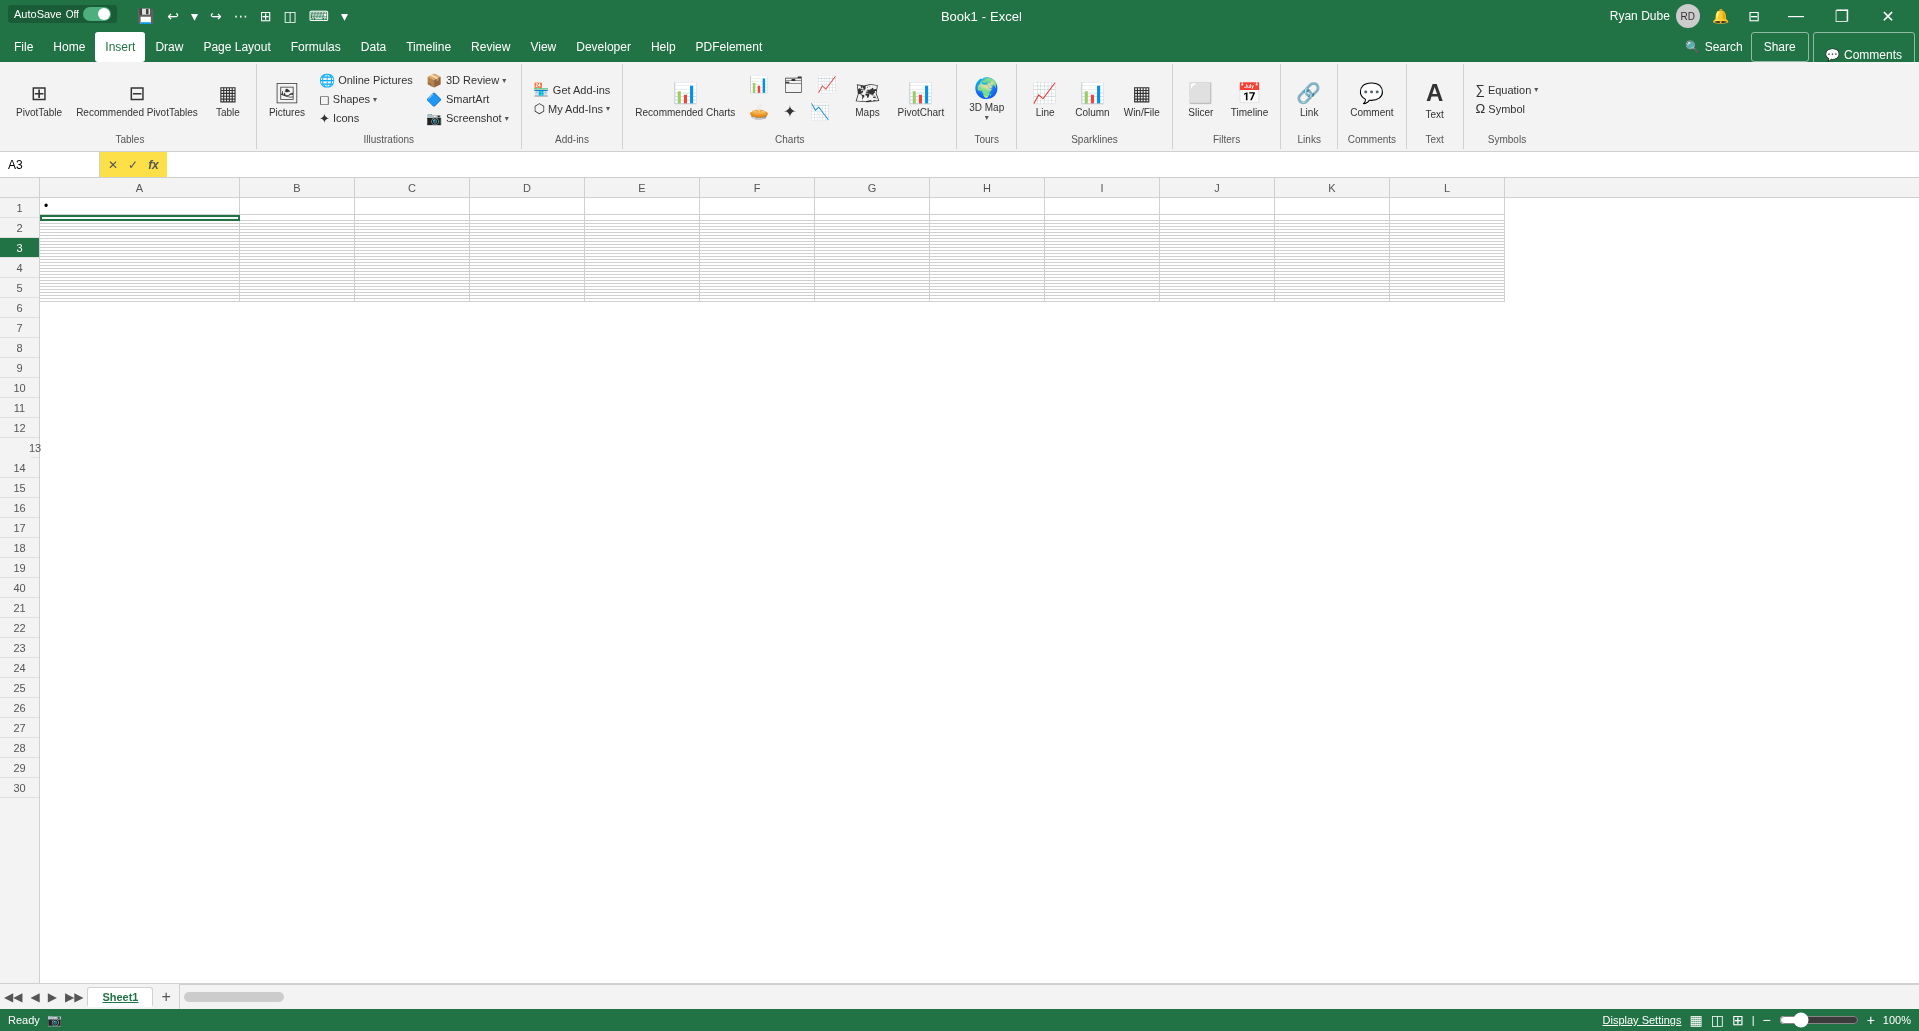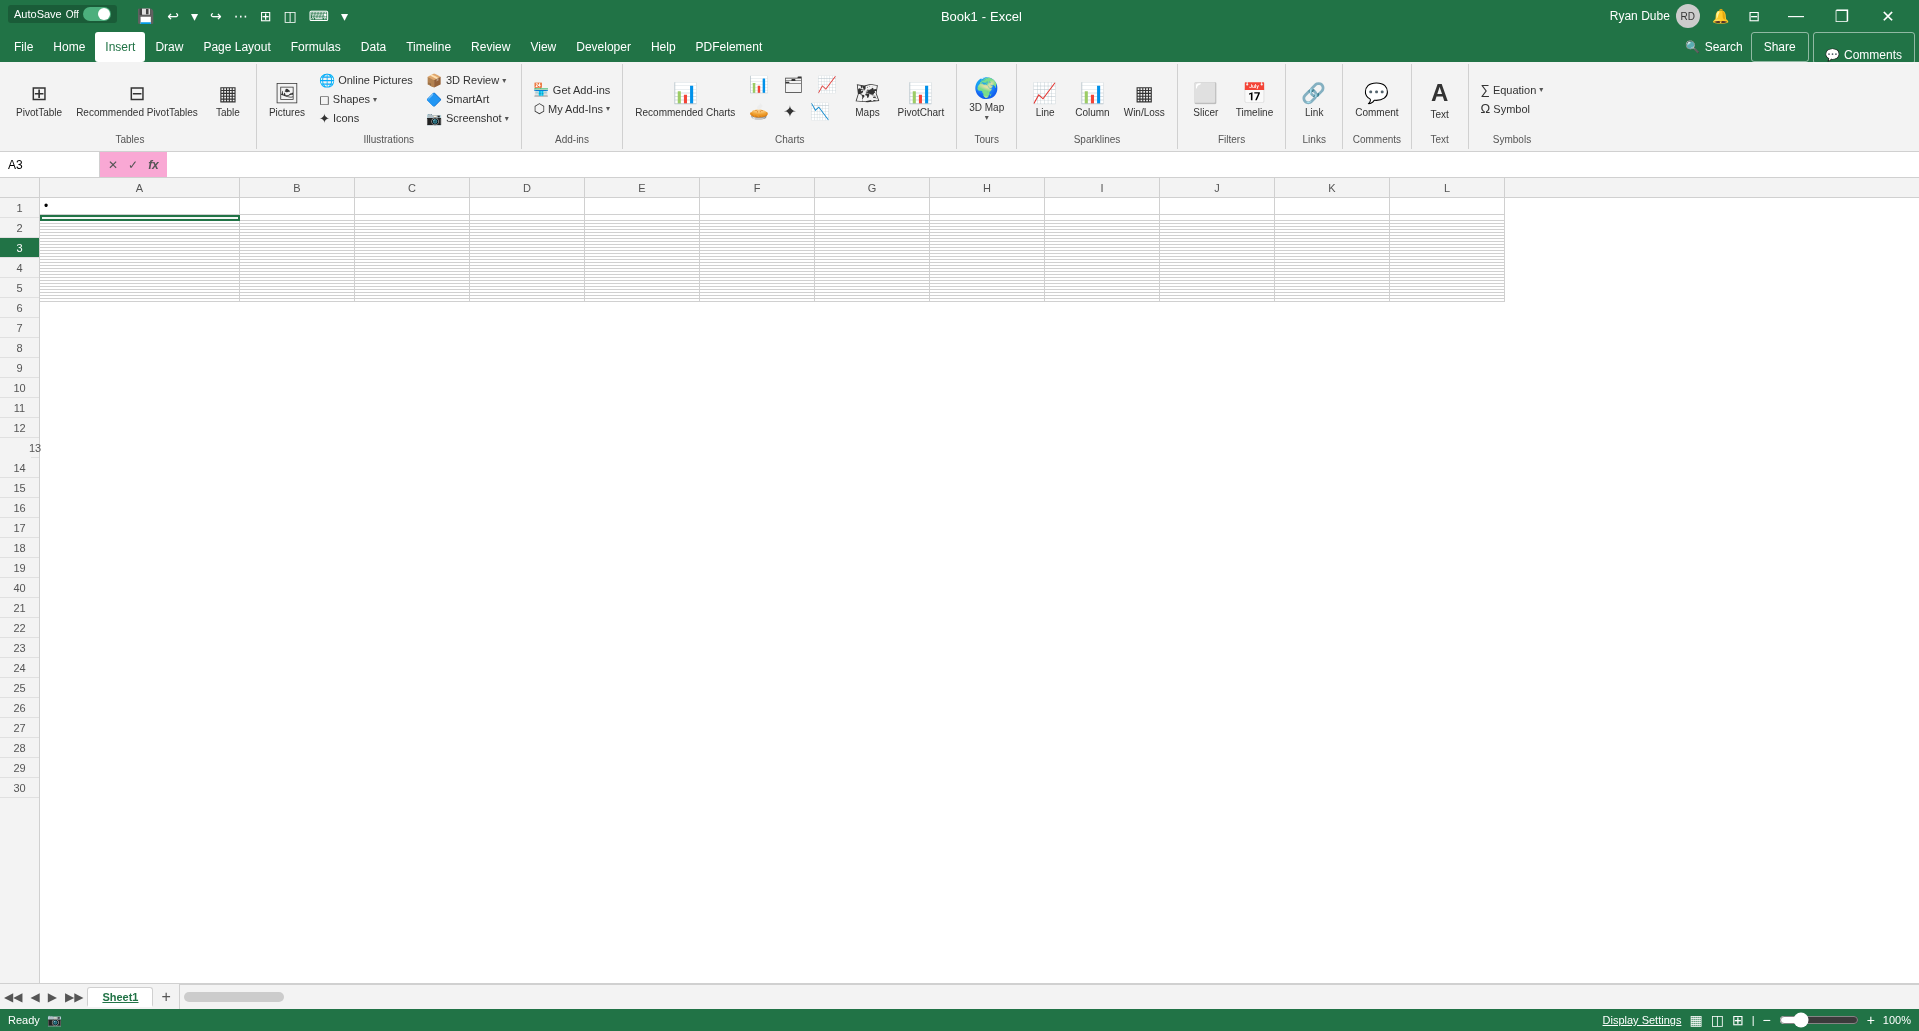--- a/index.html
+++ b/index.html
@@ -96,21 +96,21 @@
       padding: 2px 6px; border-radius: 3px; cursor: pointer; background: none;
       border: none; font-size: 11px; color: #333; white-space: nowrap; height: 18px; gap: 3px;
     }
     .ribbon-btn-small .icon { font-size: 13px; }
 
     .ribbon-col { display: flex; flex-direction: column; gap: 1px; }
 
     
     #formula-bar {
       height: 26px;
-      background: #f9a8d4;
+      background: #fde047;
       border-bottom: 1px solid #d0d0d0;
       display: flex;
       align-items: center;
       gap: 0;
     }
     #name-box {
       width: 100px;
       border: none; border-right: 1px solid #d0d0d0;
       padding: 0 8px; font-size: 12px; height: 100%;
       outline: none;
@@ -410,21 +410,21 @@
       <button class="ribbon-btn">
         <span class="icon">📈</span>
         <span style="font-size:10px;">Line</span>
       </button>
       <button class="ribbon-btn">
         <span class="icon">📊</span>
         <span style="font-size:10px;">Column</span>
       </button>
       <button class="ribbon-btn">
         <span class="icon">▦</span>
-        <span style="font-size:10px;">Win/Loss</span>
+        <span style="font-size:10px;">Win/File</span>
       </button>
     </div>
     <div class="ribbon-group-label">Sparklines</div>
   </div>
 
   <div class="ribbon-group">
     <div class="ribbon-buttons">
       <button class="ribbon-btn">
         <span class="icon">⬜</span>
         <span style="font-size:10px;">Slicer</span>

